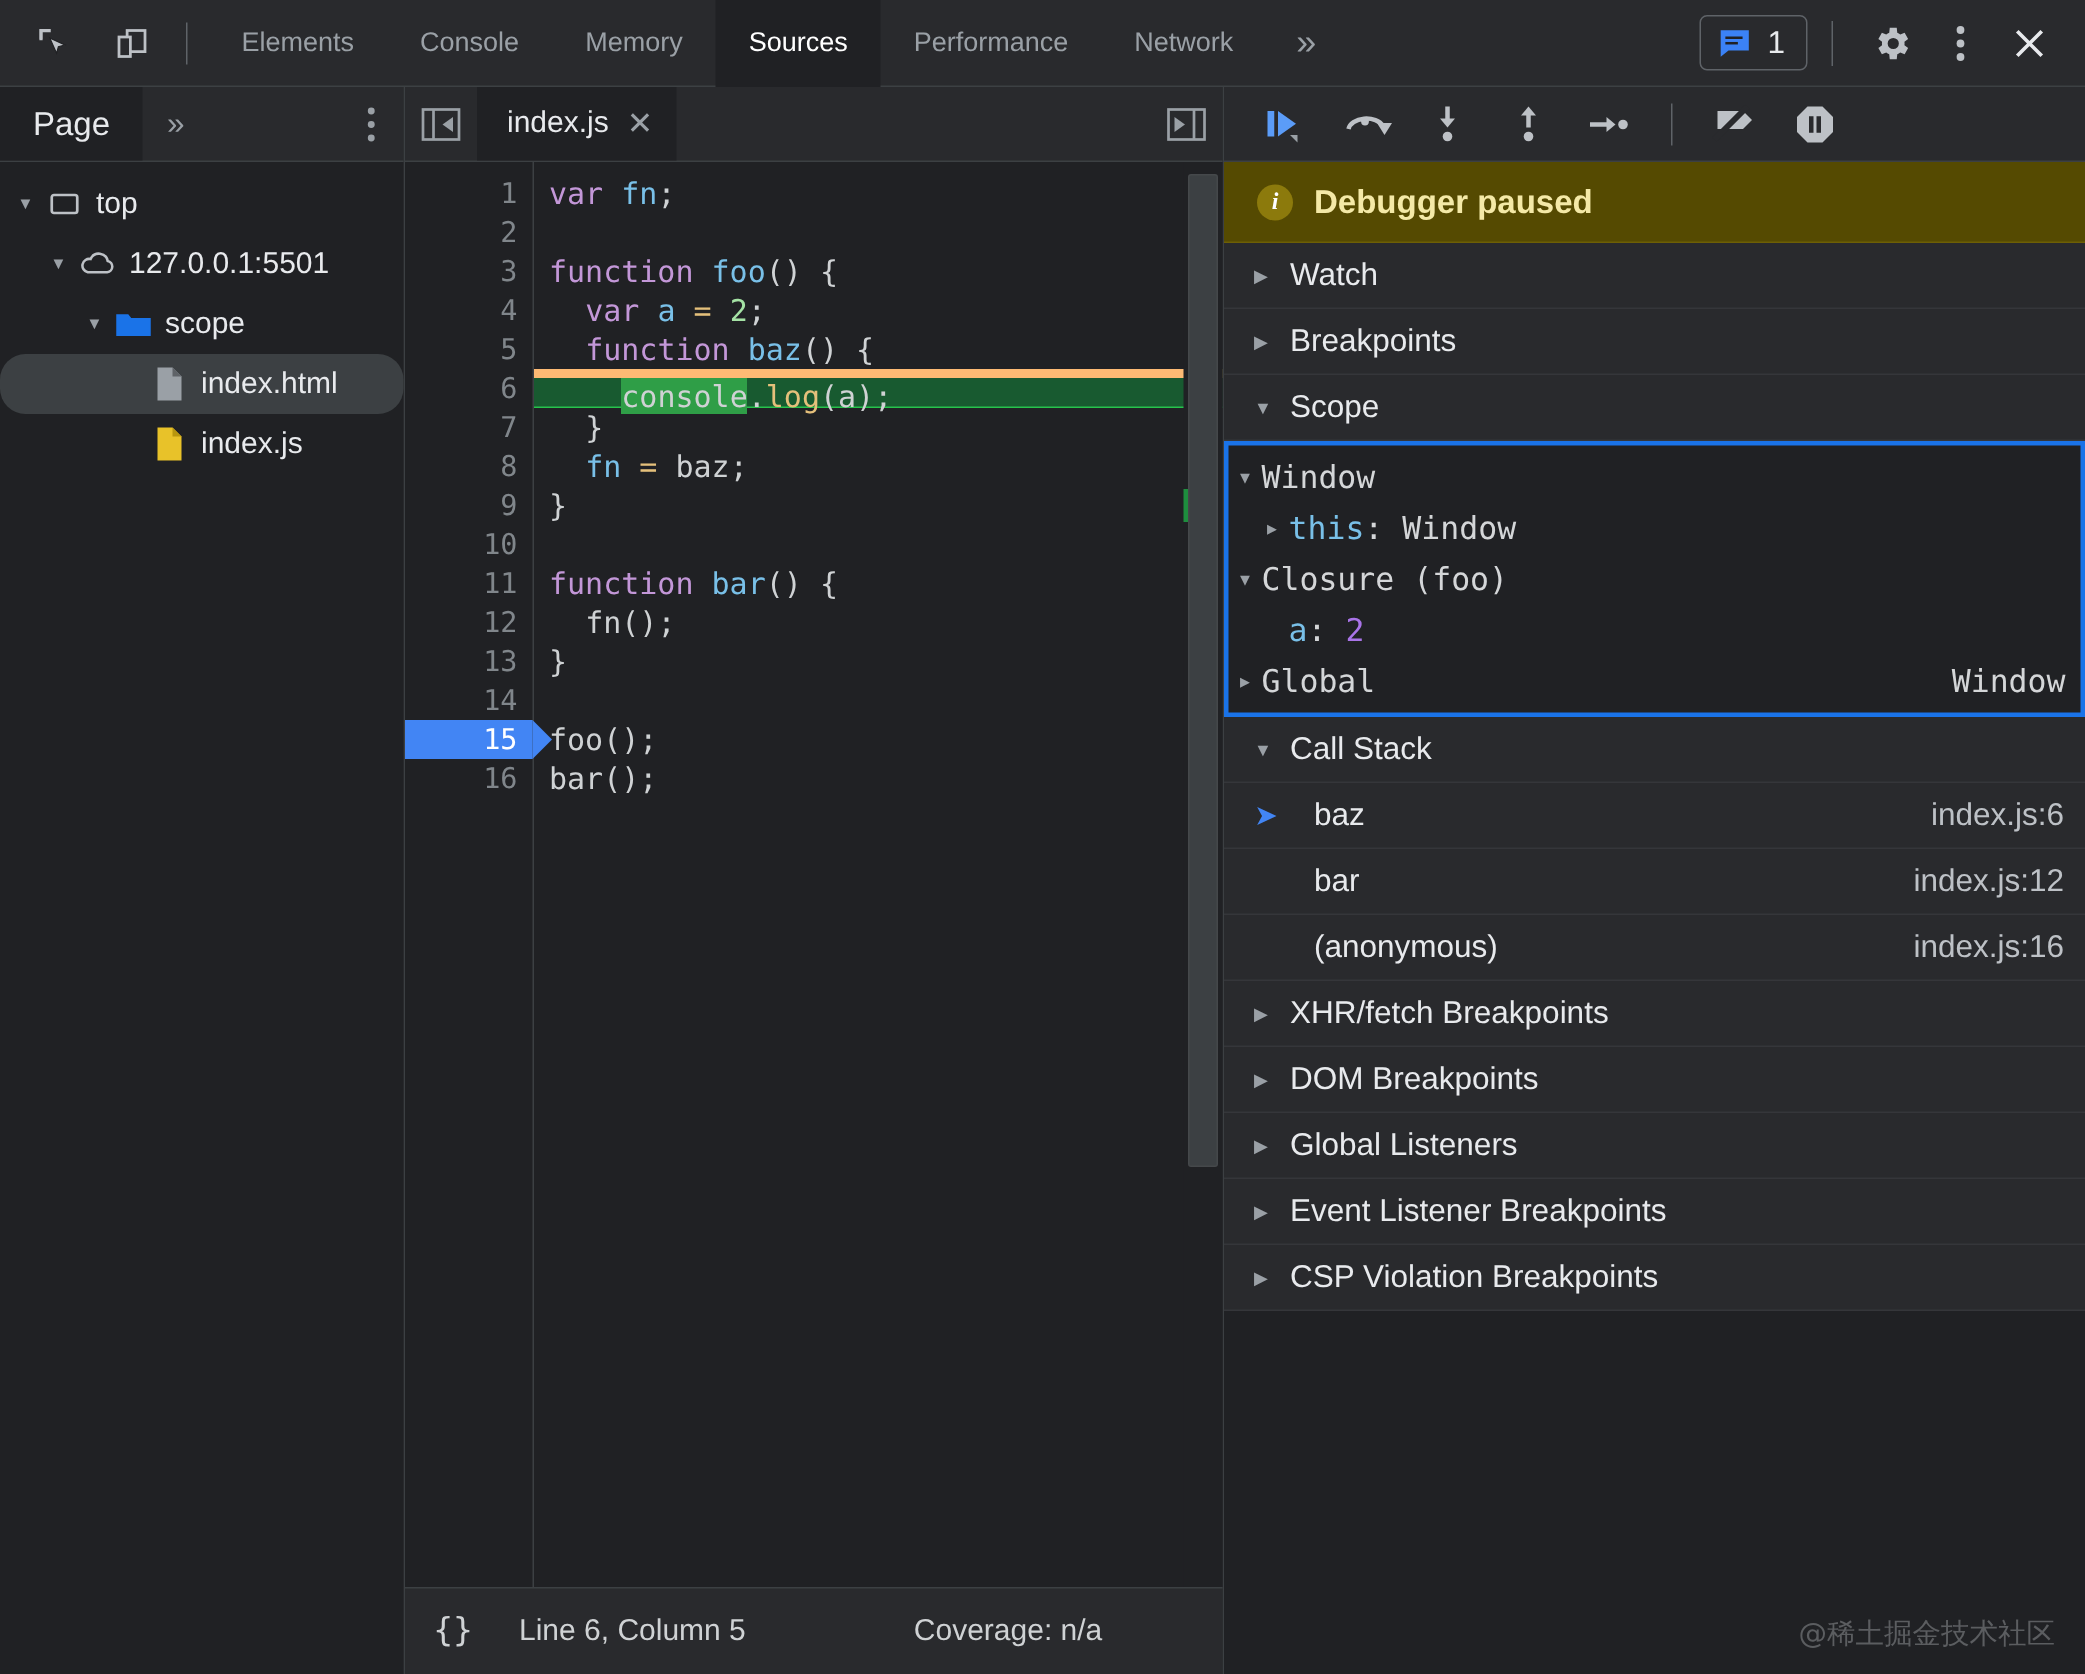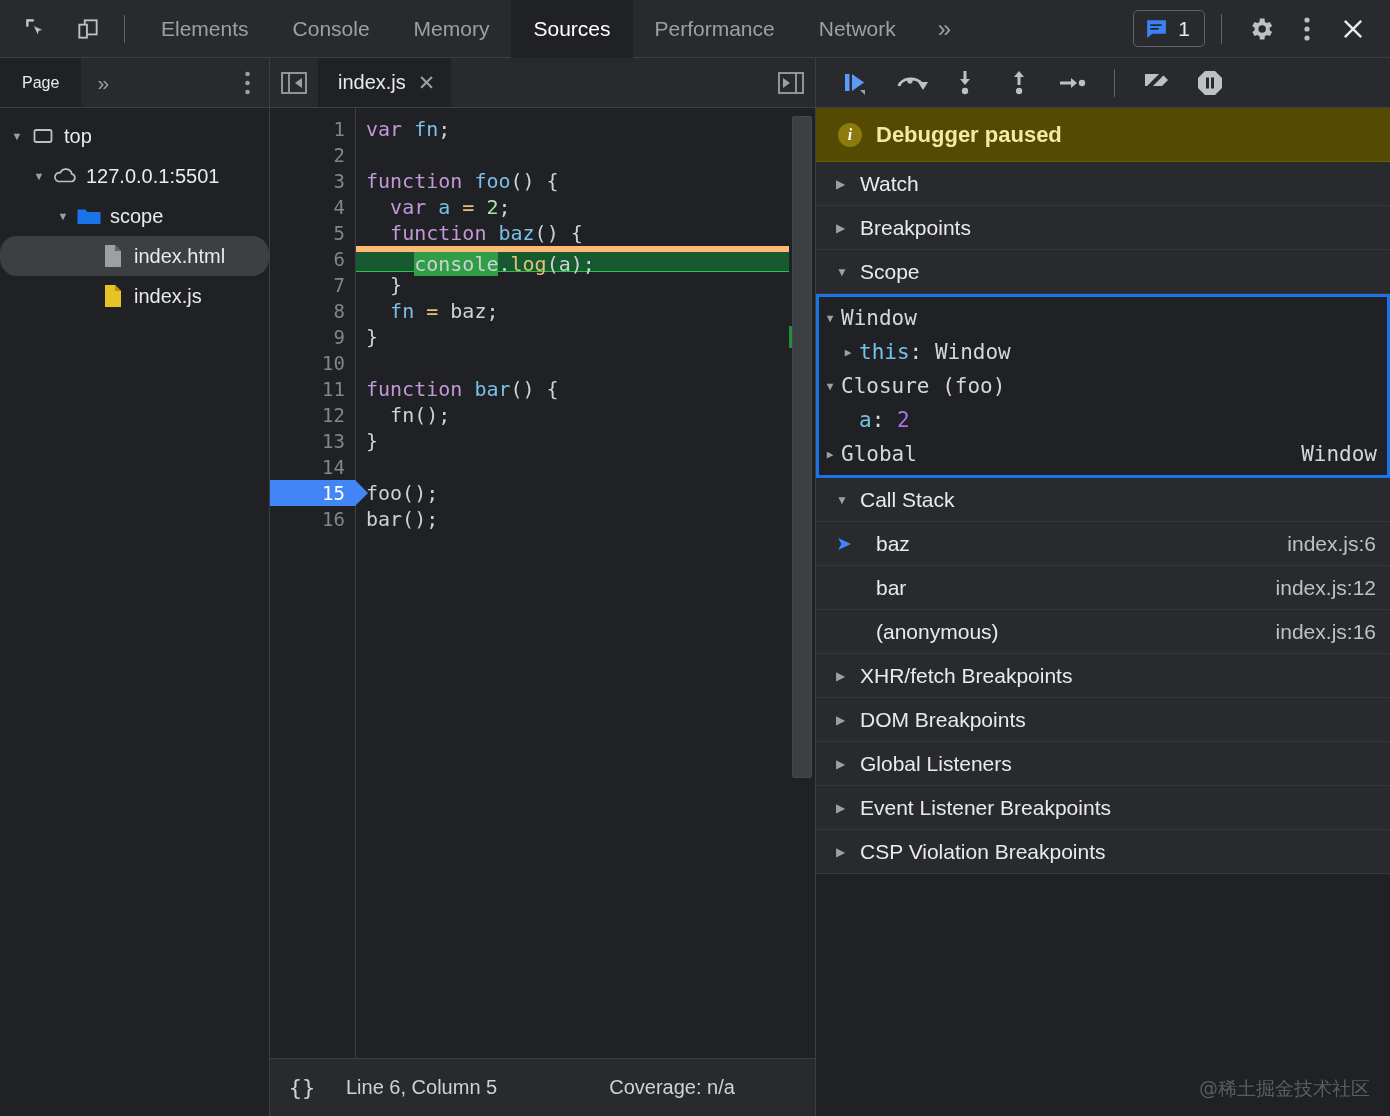--- a/index.html
+++ b/index.html
@@ -32,21 +32,21 @@
   .tb-icon:first-child { margin-left: 14px; }
   .tb-sep {
     width: 1px; height: 28px; background: #5f6368;
     margin: 0 14px;
   }
   .tabs { display: flex; align-items: stretch; height: 58px; }
   .tab {
     display: flex; align-items: center; justify-content: center;
     padding: 0 22px;
     color: #9aa0a6;
-    font-size: 21px;
+    font-size: 18px;
     cursor: pointer;
     height: 58px;
     white-space: nowrap;
   }
   .tab.active { background: #202124; color: #ffffff; }
   .tab-more {
     display: flex; align-items: center; justify-content: center;
     padding: 0 20px; color: #9aa0a6; font-size: 24px; cursor: pointer;
     height: 58px;
   }
@@ -75,21 +75,21 @@
     display: flex; flex-direction: column;
   }
   .nav-tabbar {
     height: 50px; flex: 0 0 50px;
     display: flex; align-items: stretch;
     background: #292a2d;
     border-bottom: 1px solid #3c4043;
   }
   .nav-tab {
     display: flex; align-items: center; padding: 0 22px;
-    color: #e8eaed; font-size: 16px; background: #202124;
+    color: #e8eaed; font-size: 22px; background: #202124;
     cursor: pointer;
   }
   .nav-chev {
     display: flex; align-items: center; padding: 0 16px;
     color: #9aa0a6; font-size: 21px; cursor: pointer;
   }
   .nav-dots {
     margin-left: auto; display: flex; align-items: center;
     padding: 0 18px; cursor: pointer;
   }

